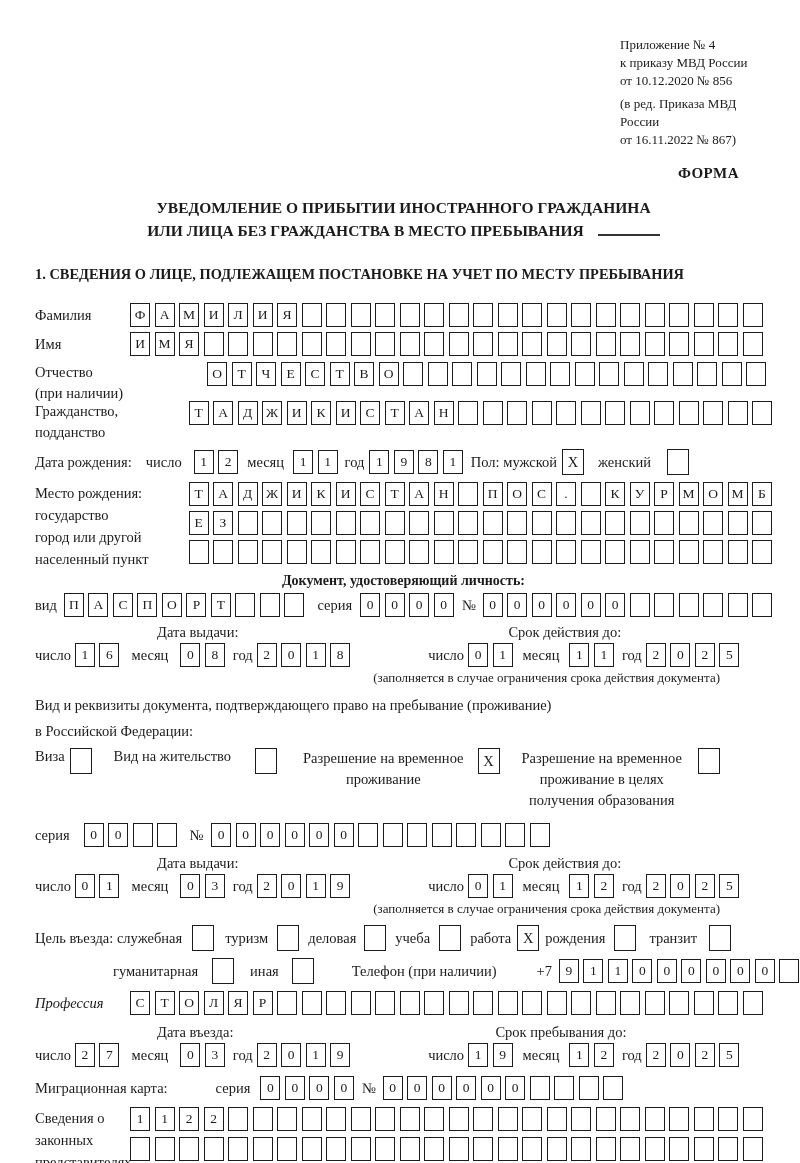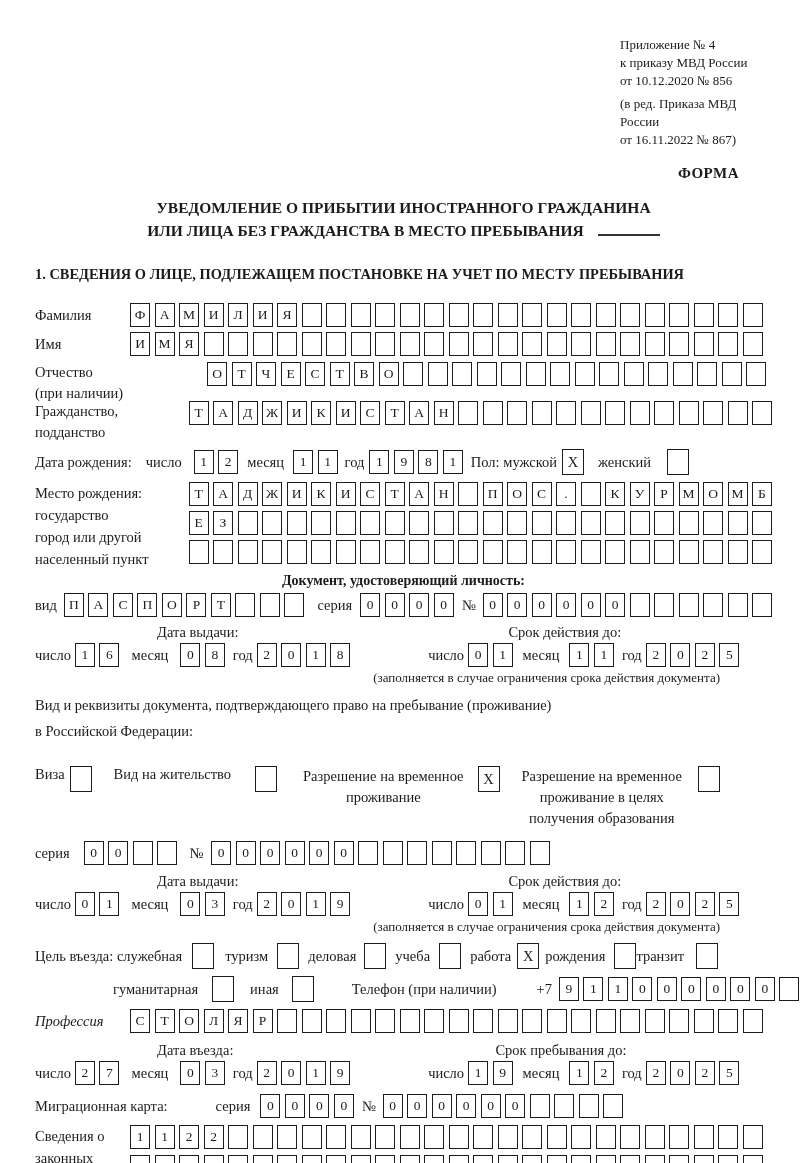--- a/index.html
+++ b/index.html
@@ -371,21 +371,21 @@
       </div>
   </div>
 
   <div class="note-right" style="margin-top:3px;">(заполняется в случае ограничения срока действия документа)</div>
 
   <div class="lbl" style="margin-top:6px;line-height:26px;white-space:normal;">
     <div>Вид и реквизиты документа, подтверждающего право на пребывание (проживание)</div>
     <div>в Российской Федерации:</div>
   </div>
 
-  <div class="row top" style="margin-top:22px;">
+  <div class="row top" style="margin-top:4px;">
     <span class="lbl">Виза</span>
     <span class="checkbox" style="margin-left:5px;"></span>
     <span class="lbl" style="margin-left:22px;">Вид на жительство</span>
     <span class="checkbox" style="margin-left:24px;"></span>
     <div class="chk-lines" style="margin-left:26px;">
       <div>Разрешение на временное</div>
       <div>проживание</div>
     </div>
     <span class="checkbox" style="margin-left:14px;">X</span>
     <div class="chk-lines" style="margin-left:22px;">
@@ -473,21 +473,21 @@
     <span class="lbl" style="margin-left:11px;">туризм</span>
     <span class="checkbox" style="margin-left:9px;"></span>
     <span class="lbl" style="margin-left:9px;">деловая</span>
     <span class="checkbox" style="margin-left:8px;"></span>
     <span class="lbl" style="margin-left:9px;">учеба</span>
     <span class="checkbox" style="margin-left:9px;"></span>
     <span class="lbl" style="margin-left:9px;">работа</span>
     <span class="checkbox" style="margin-left:6px;">X</span>
     <span class="lbl" style="margin-left:6px;">рождения</span>
     <span class="checkbox" style="margin-left:9px;"></span>
-    <span class="lbl" style="">транзит</span>
+    <span class="lbl" style="margin-left:13px;">транзит</span>
     <span class="checkbox" style="margin-left:12px;"></span>
   </div>
 
   <div class="row" style="margin-top:7px;">
     <span class="lbl" style="margin-left:78px;">гуманитарная</span>
     <span class="checkbox" style="margin-left:14px;"></span>
     <span class="lbl" style="margin-left:16px;">иная</span>
     <span class="checkbox" style="margin-left:13px;"></span>
     <span class="lbl" style="margin-left:38px;">Телефон (при наличии)</span>
     <span class="lbl" style="margin-left:40px;">+7</span>

